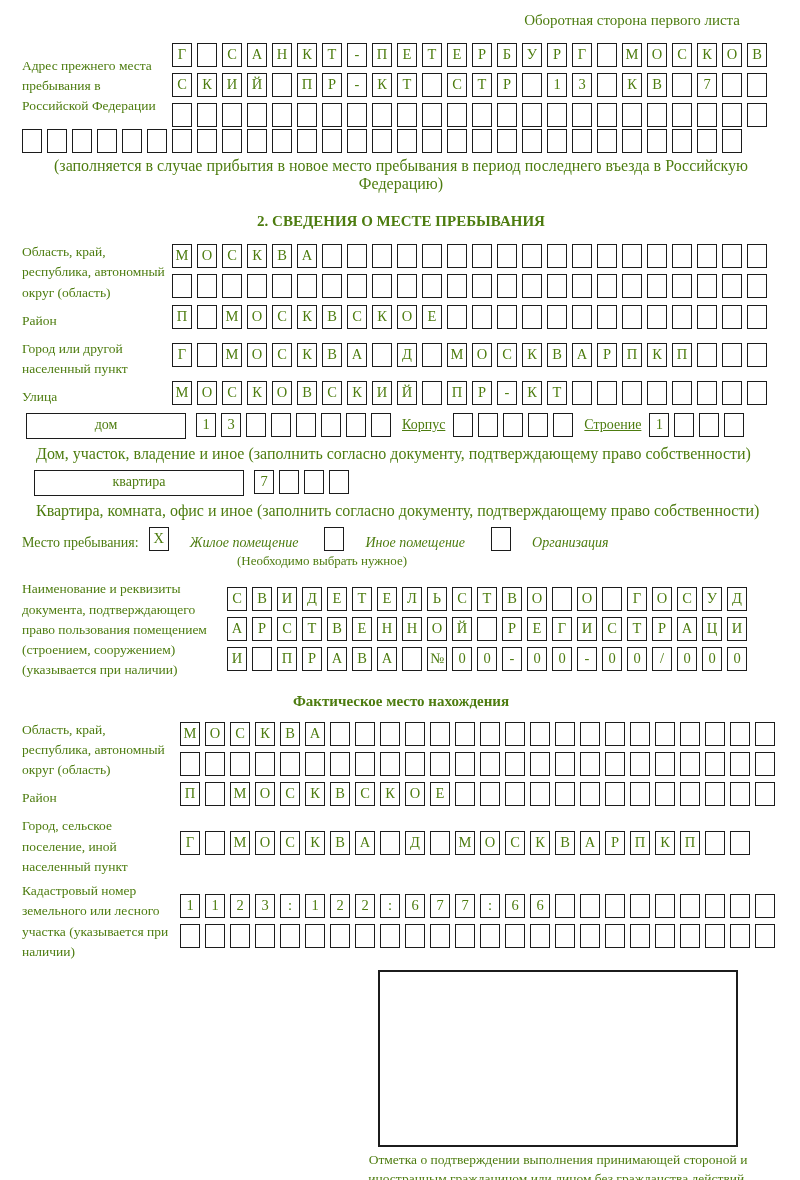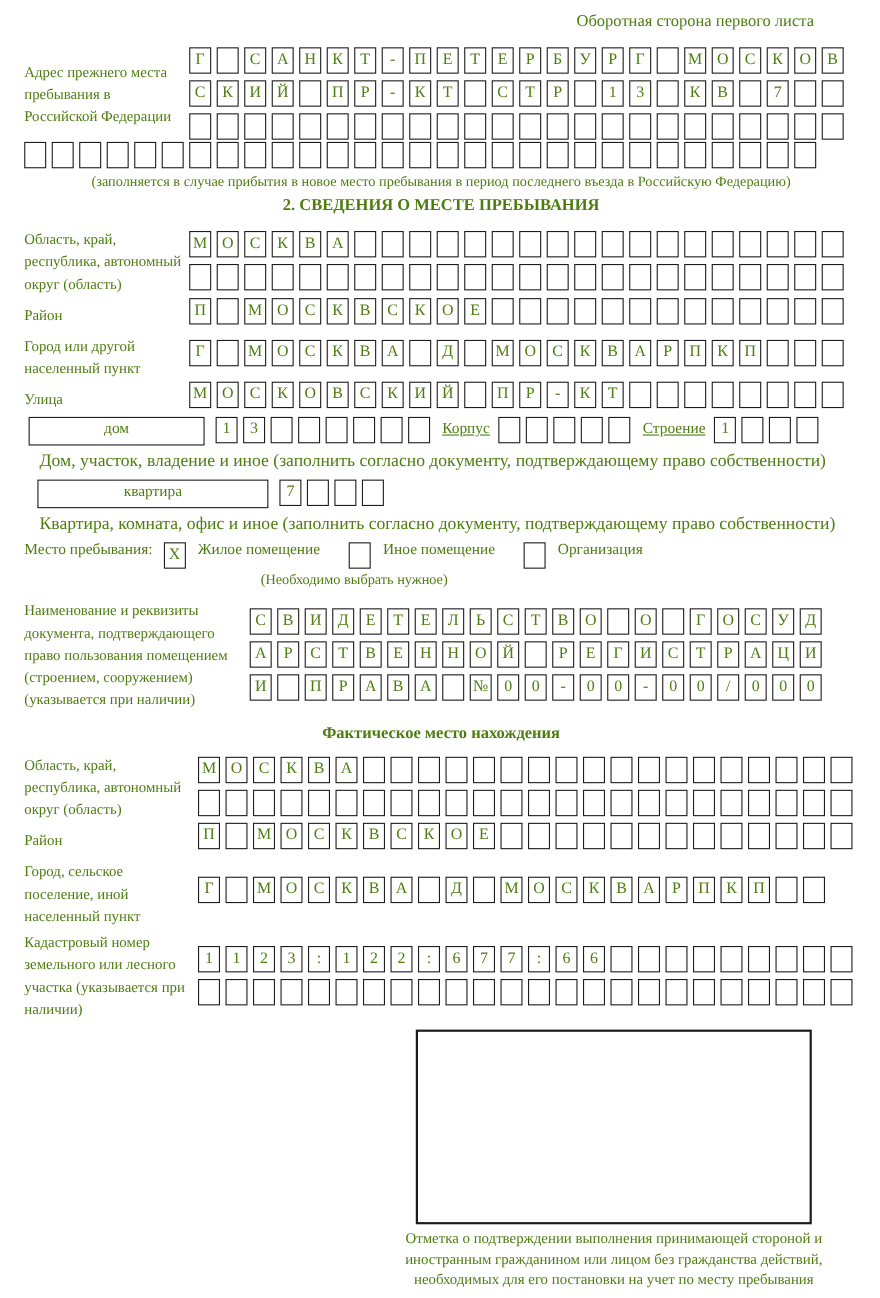--- a/index.html
+++ b/index.html
@@ -23,34 +23,34 @@
   .flabel.mid{width:158px;}
   .rows{flex-grow:0;}
   .boxrow{white-space:nowrap;height:24px;margin-bottom:6px;}
   .cell{
     display:inline-block;box-sizing:border-box;
     width:20px;height:24px;margin-right:5px;
     border:1.8px solid #1c1c1c;background:#fff;
     font-size:14.5px;line-height:20px;text-align:center;vertical-align:top;
   }
   .fullrow{margin-top:2px;margin-bottom:4px;}
-  .center-note{text-align:center;font-size:13px;margin-bottom:6px;}
+  .center-note{text-align:center;font-size:16px;margin-bottom:20px;}
   .section-title{text-align:center;font-weight:bold;font-size:15px;margin:6px 0 10px 0;}
   .house-row{display:flex;align-items:flex-start;margin-bottom:2px;}
   .typebox{
     box-sizing:border-box;border:1.8px solid #1c1c1c;height:26px;
     font-size:14px;line-height:22px;text-align:center;margin-right:10px;
   }
   .dom-box{width:160px;margin-left:4px;}
   .kv-box{width:210px;margin-left:12px;}
   .inline-label{font-size:14px;line-height:24px;margin:0 8px 0 6px;text-decoration:underline;}
   .caption{font-size:16px;margin:0 0 7px 14px;}
-  .stay-row{display:flex;align-items:flex-start;font-size:14px;margin-top:4px;}
+  .stay-row{display:flex;align-items:flex-end;font-size:14px;margin-top:4px;}
   .stay-label{margin-right:10px;}
-  .stay-opt{margin:0 26px 0 6px;}
+  .stay-opt{margin:0 26px 0 16px;font-style:italic;}
   .stay-note{font-size:13px;text-align:center;width:600px;margin:2px 0 8px 0;}
   .subhead{text-align:center;font-weight:bold;font-size:15px;margin:12px 0 8px 0;}
   .law-note{text-align:center;font-size:13px;line-height:1.45;margin-bottom:8px;}
   .confirm-wrap{width:392px;margin-left:auto;margin-right:26px;margin-top:8px;}
   .confirm-box{
     box-sizing:border-box;width:360px;height:177px;margin-left:16px;
     border:2px solid #1c1c1c;background:#fff;
   }
   .confirm-caption{font-size:13.5px;text-align:center;line-height:1.38;margin-top:4px;}
   .mb0{margin-bottom:0;}

